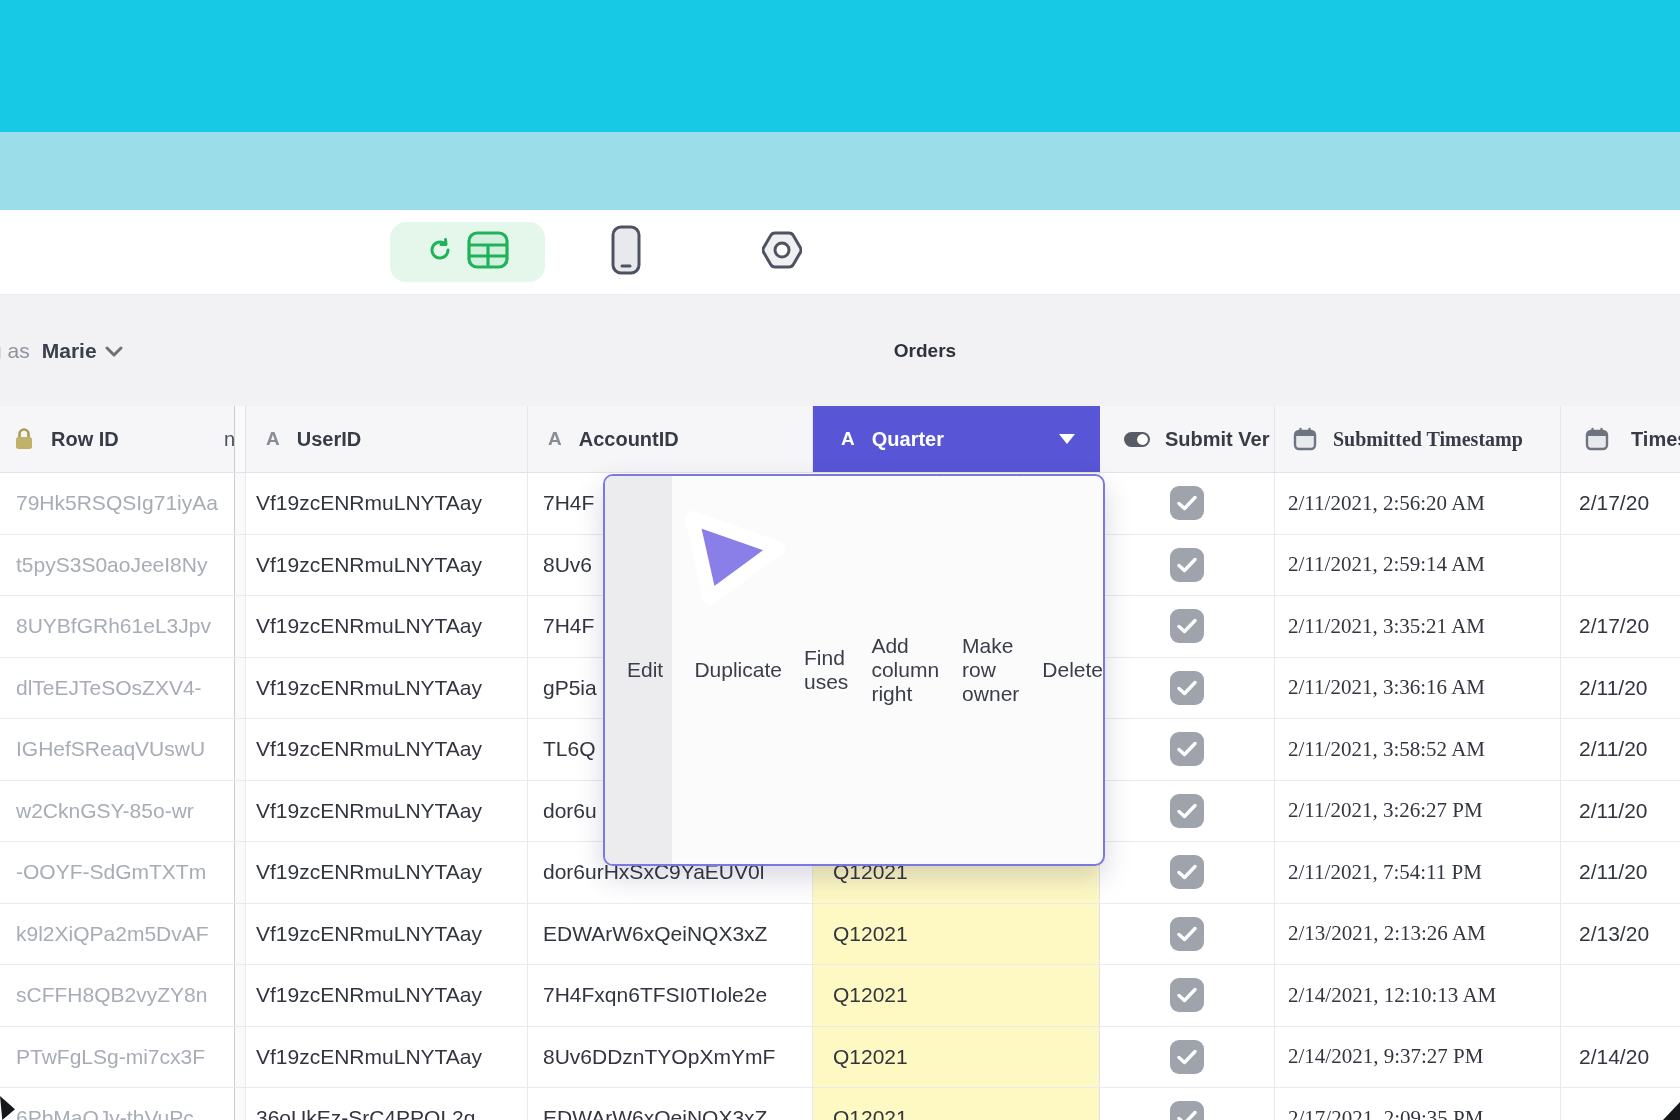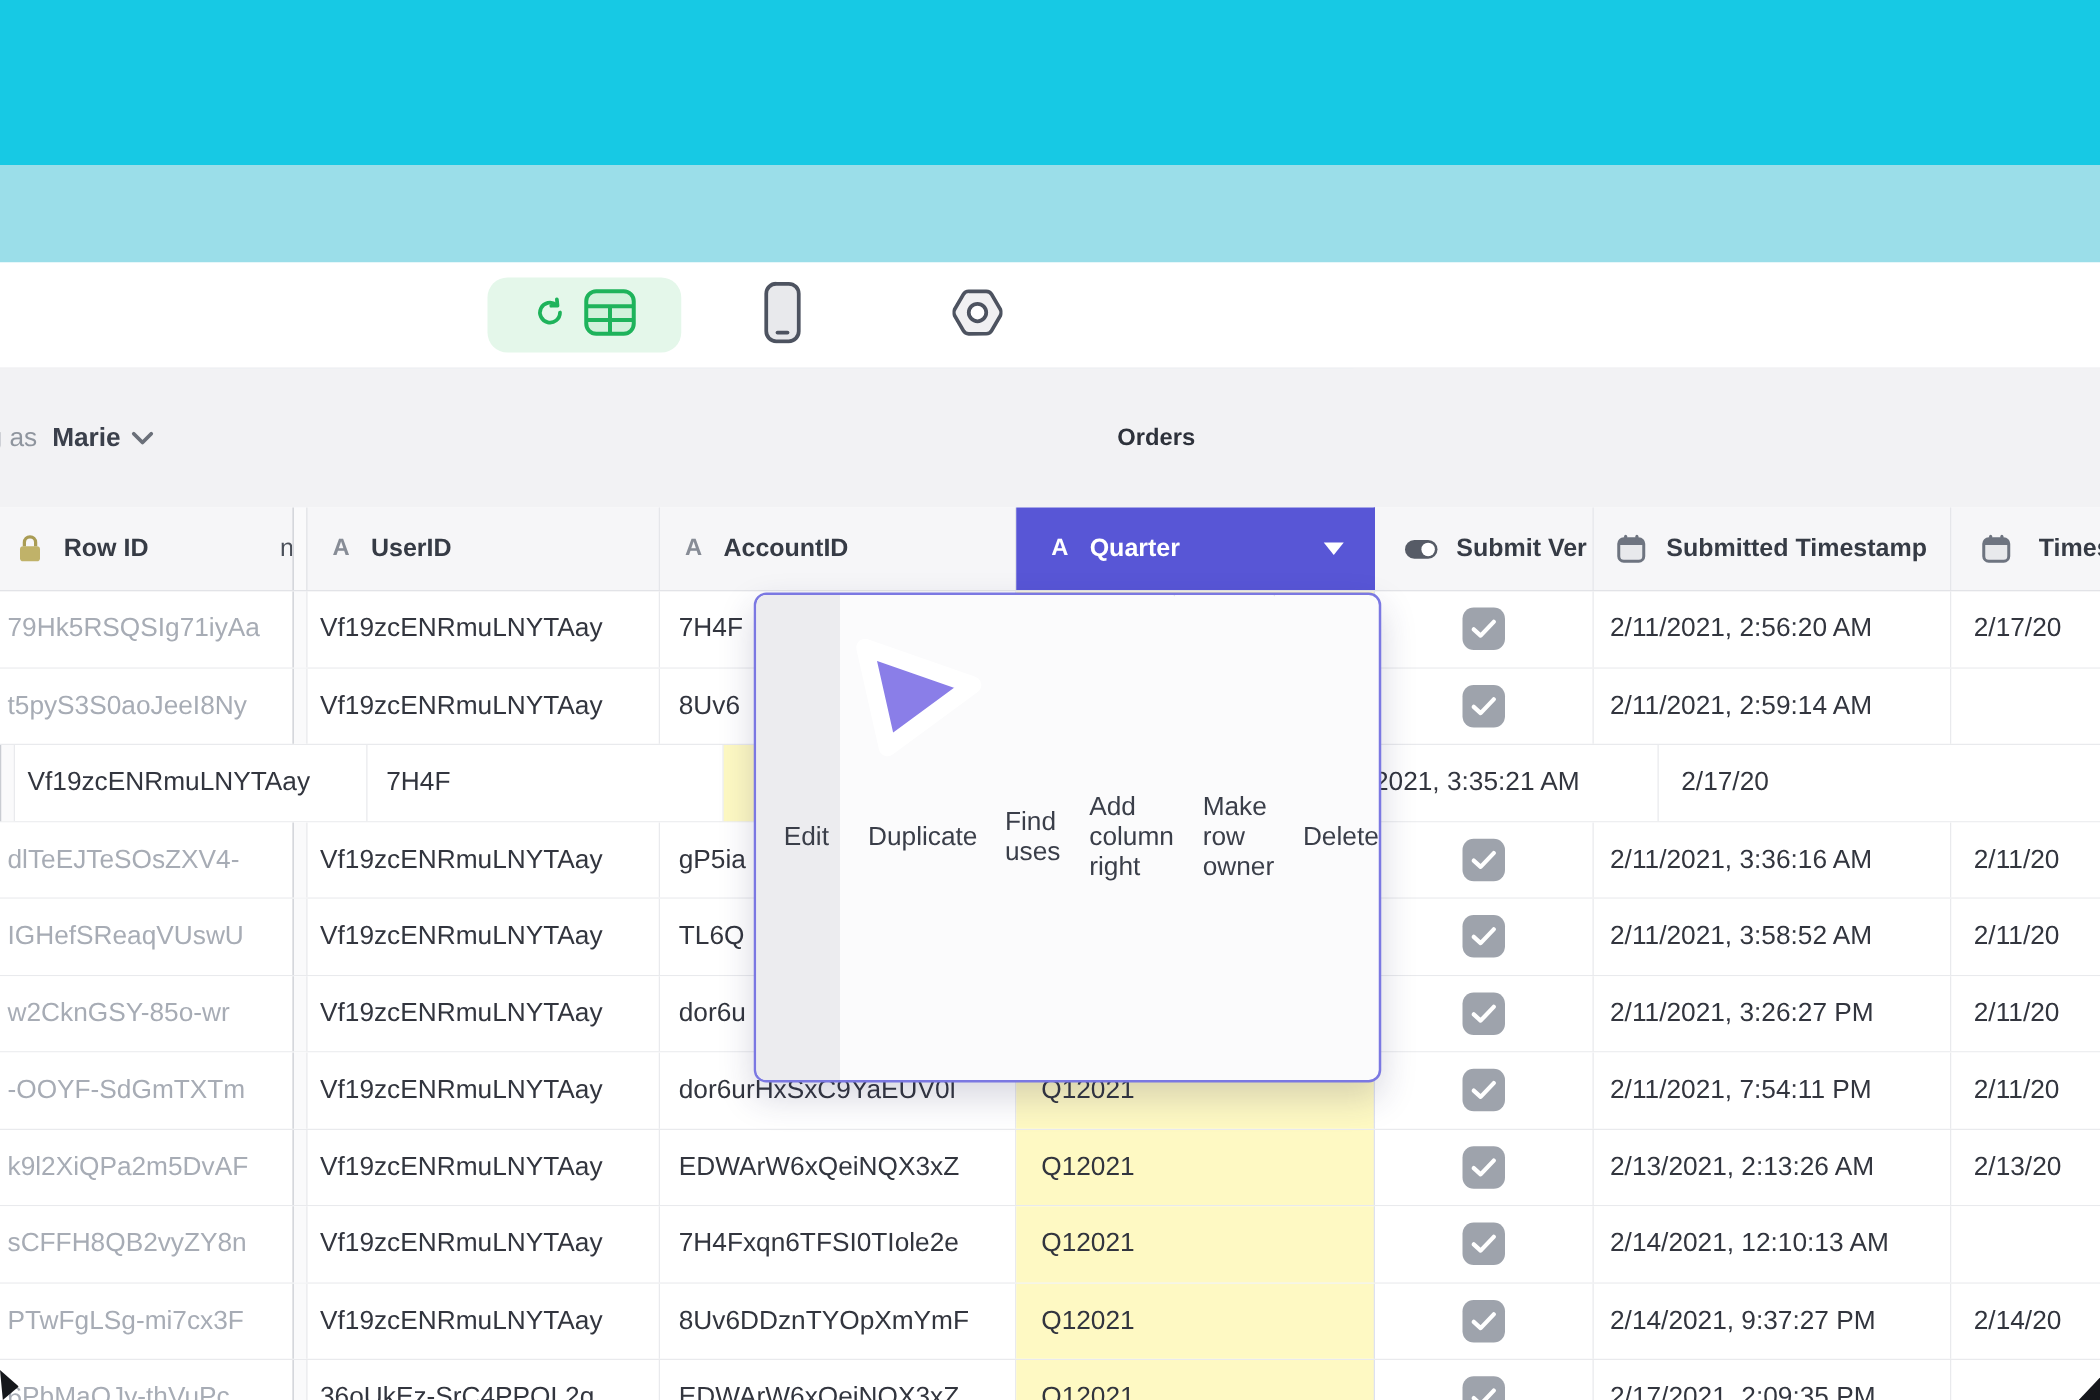--- a/index.html
+++ b/index.html
@@ -28,34 +28,34 @@
     border-bottom:1px solid #E2E3E7;box-sizing:border-box;z-index:2;}
   .th{box-sizing:border-box;display:flex;align-items:center;font-size:20px;font-weight:700;color:#363B45;
     border-right:1px solid #E5E6EA;overflow:hidden;white-space:nowrap;position:relative;cursor:pointer;}
   .th .hicon{display:flex;align-items:center;justify-content:center;flex:0 0 auto;}
   .c-rowid{width:234px;padding-left:14px;border-right:none;text-align:right;}
   .c-div{width:12px;border-left:1px solid #C9CCD2;border-right:1px solid #DFE1E5;background:#FAFAFB;cursor:default;}
   .c-user{width:282px;padding-left:20px;}
   .c-acct{width:285px;padding-left:20px;}
   .c-quarter{width:287px;padding-left:28px;}
   .c-submit{width:175px;padding-left:23px;}
-  .c-ts{width:286px;padding-left:18px;}
+  .c-ts{width:286px;padding-left:18px;font-family:Liberation Serif, serif;}
   .c-tim{flex:1;padding-left:24px;border-right:none;}
   .th.c-quarter{background:#5856D6;color:#ffffff;border-right:1px solid #5856D6;}
   .th .gap{width:17px;flex:0 0 auto;}
   .a-glyph{font-size:19px;font-weight:700;color:#878C96;}
   .th.c-quarter .a-glyph{color:#fff;}
   .dd-tri{position:absolute;right:24px;top:50%;margin-top:-5px;width:0;height:0;
     border-left:8px solid transparent;border-right:8px solid transparent;border-top:10px solid #ffffff;}
   .hdr-frag{position:absolute;left:224px;top:0;height:100%;display:flex;align-items:center;color:#4A4F59;font-weight:400;font-size:20px;}
   .tbody{position:absolute;left:0;top:473px;width:100%;height:700px;display:flex;flex-direction:column;z-index:1;}
   .tr{display:flex;height:61.5px;flex:0 0 61.5px;box-sizing:border-box;border-bottom:1px solid #E9EAED;background:#fff;}
   .td{box-sizing:border-box;display:flex;align-items:center;border-right:1px solid #E9EAED;
     overflow:hidden;white-space:nowrap;font-size:21px;color:#32353E;}
-  .td.c-rowid{color:#A7ACB5;padding-left:6px;border-right:none;}
+  .td.c-rowid{color:#A7ACB5;padding-left:16px;border-right:none;}
   .td.c-user{padding-left:10px;}
   .td.c-acct{padding-left:15px;}
   .td.c-quarter{padding-left:20px;background:#fef9c3;border-right:1px solid #DDE1F0;}
   .td.c-submit{justify-content:center;padding-left:0;}
   .td.c-ts{padding-left:13px;}
   .td.c-tim{padding-left:18px;border-right:none;}
   .checkbox{width:34px;height:34px;border-radius:9px;background:#9EA3AC;display:flex;align-items:center;justify-content:center;cursor:pointer;}
   
   .menu{position:absolute;left:603px;top:474px;width:502px;height:392px;box-sizing:border-box;
     background:#FBFBFC;border:2px solid #7B78E2;border-radius:10px;box-shadow:0 12px 28px rgba(40,40,90,.18);
@@ -220,20 +220,21 @@
         <svg width="20" height="16" viewBox="0 0 20 16" fill="none">
           <path d="M2 8.5 L7.5 13.5 L18 2.5" stroke="#ffffff" stroke-width="3.4" stroke-linecap="round" stroke-linejoin="round"></path>
         </svg>
       </div>
     </div>
     <div class="td c-ts">2/11/2021, 2:59:14 AM</div>
     <div class="td c-tim"></div>
   </div>
 
   <div class="tr">
+    <div class="td c-rowid">8UYBfGRh61eL3Jpv</div>
     <div class="td c-div"></div>
     <div class="td c-user">Vf19zcENRmuLNYTAay</div>
     <div class="td c-acct">7H4F</div>
     <div class="td c-quarter"></div>
     <div class="td c-submit">
       <div class="checkbox">
         <svg width="20" height="16" viewBox="0 0 20 16" fill="none">
           <path d="M2 8.5 L7.5 13.5 L18 2.5" stroke="#ffffff" stroke-width="3.4" stroke-linecap="round" stroke-linejoin="round"></path>
         </svg>
       </div>

